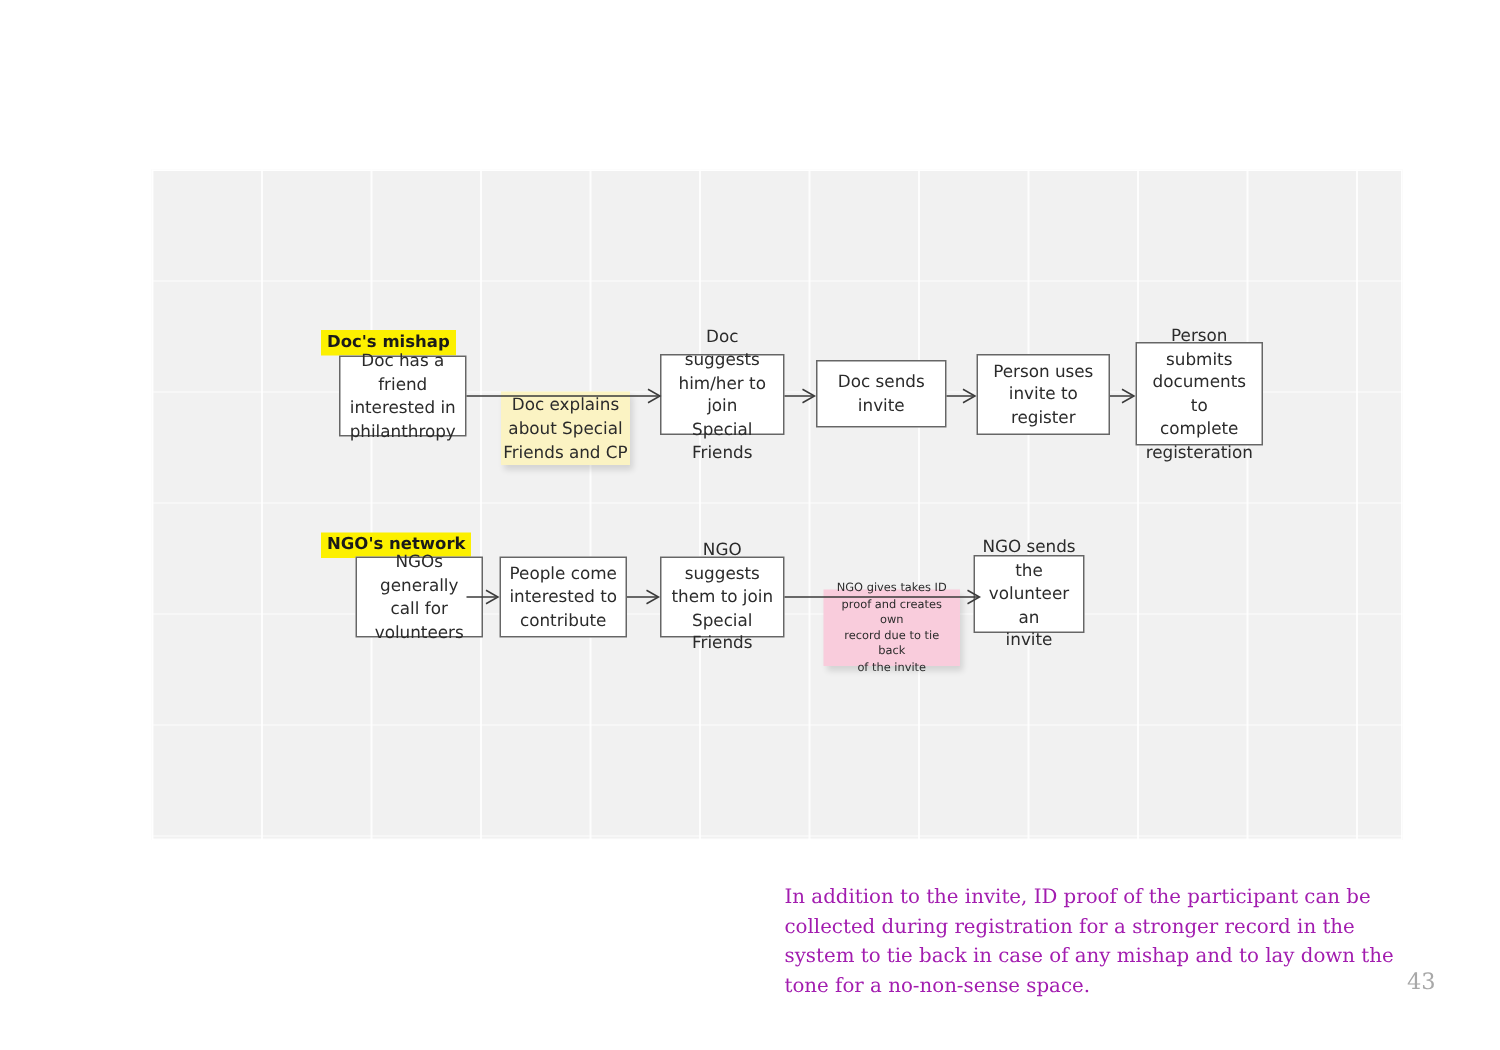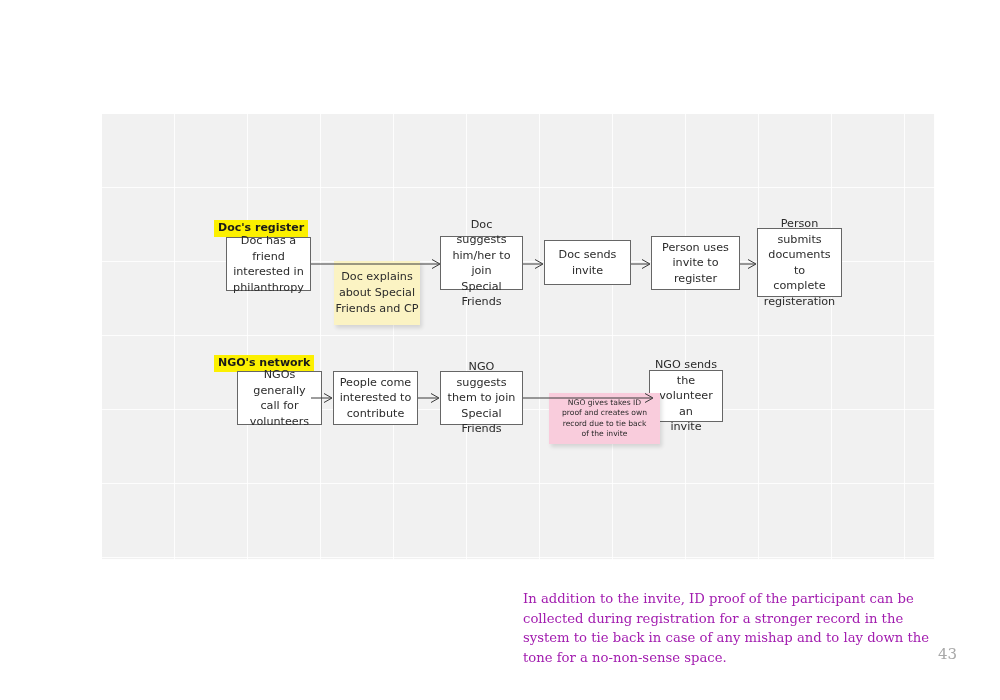--- a/index.html
+++ b/index.html
@@ -118,41 +118,41 @@
     font-size: 15px;
     color: #a8a8a8;
     margin-left: 28px;
   }
 </style>
 </head>
 <body>
 
 <div id="board">
 
-  <div class="lane-label" style="left:113px; top:107px;">Doc's register</div>
+  <div class="lane-label" style="left:113px; top:107px;">Doc's mishap</div>
 
   <div class="node" style="left:125px; top:124px; width:85px; height:54px;">Doc has a friend
 interested in
 philanthropy</div>
 
   <div class="node" style="left:339px; top:123px; width:83px; height:54px;">Doc suggests
 him/her to join
 Special Friends</div>
 
   <div class="node" style="left:443px; top:127px; width:87px; height:45px;">Doc sends invite</div>
 
   <div class="node" style="left:550px; top:123px; width:89px; height:54px;">Person uses
 invite to register</div>
 
   <div class="node" style="left:656px; top:115px; width:85px; height:69px;">Person submits
 documents to
 complete
 registeration</div>
 
-  <div class="sticky yellow" style="left:233px; top:148px; width:86px; height:64px;">Doc explains
+  <div class="sticky yellow" style="left:233px; top:148px; width:86px; height:49px;">Doc explains
 about Special
 Friends and CP</div>
 
   <div class="arrow" style="left:210px; top:146px; width:131px;">
     <svg width="131" height="10" viewBox="0 0 131 10">
       <path d="M0 5 H128" stroke="#3a3a3a" stroke-width="1" fill="none"></path>
       <path d="M121 0.5 L129 5 L121 9.5" stroke="#3a3a3a" stroke-width="1" fill="none"></path>
     </svg>
   </div>
 
@@ -188,21 +188,21 @@
 contribute</div>
 
   <div class="node" style="left:339px; top:258px; width:83px; height:54px;">NGO suggests
 them to join
 Special Friends</div>
 
   <div class="node" style="left:548px; top:257px; width:74px; height:52px;">NGO sends the
 volunteer an
 invite</div>
 
-  <div class="sticky pink" style="left:448px; top:280px; width:111px; height:51px;">NGO gives takes ID
+  <div class="sticky pink" style="left:448px; top:280px; width:91px; height:51px;">NGO gives takes ID
 proof and creates own
 record due to tie back
 of the invite</div>
 
   <div class="arrow" style="left:210px; top:280px; width:23px;">
     <svg width="23" height="10" viewBox="0 0 23 10">
       <path d="M0 5 H20" stroke="#3a3a3a" stroke-width="1" fill="none"></path>
       <path d="M13 0.5 L21 5 L13 9.5" stroke="#3a3a3a" stroke-width="1" fill="none"></path>
     </svg>
   </div>

